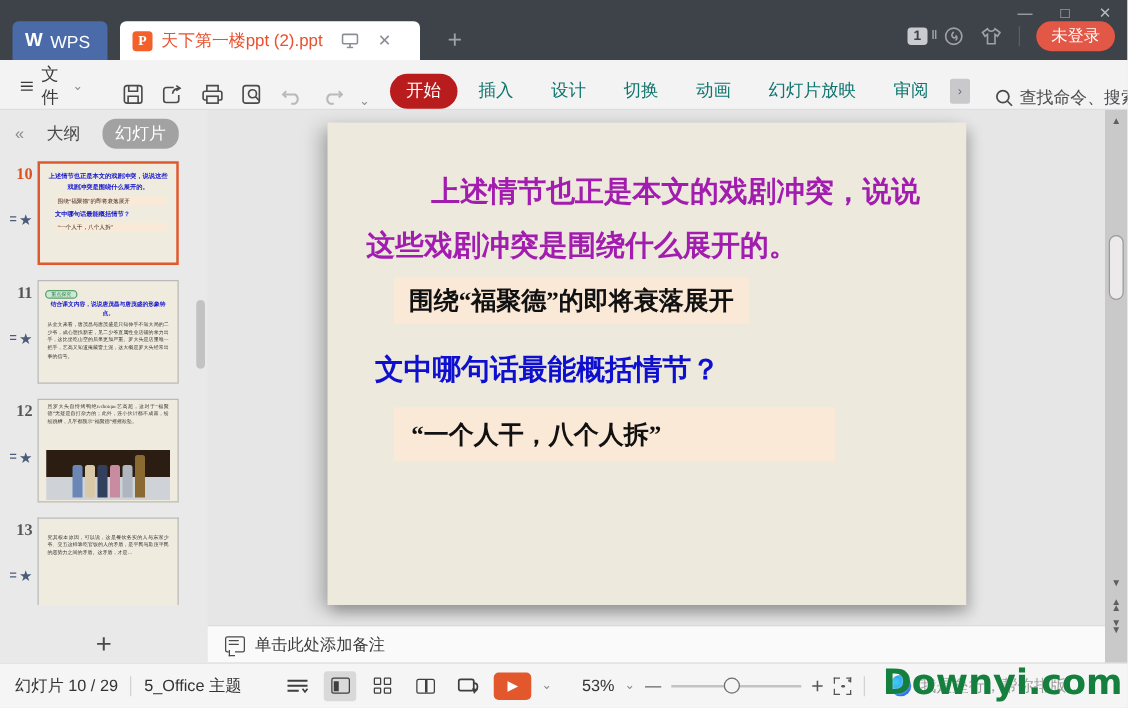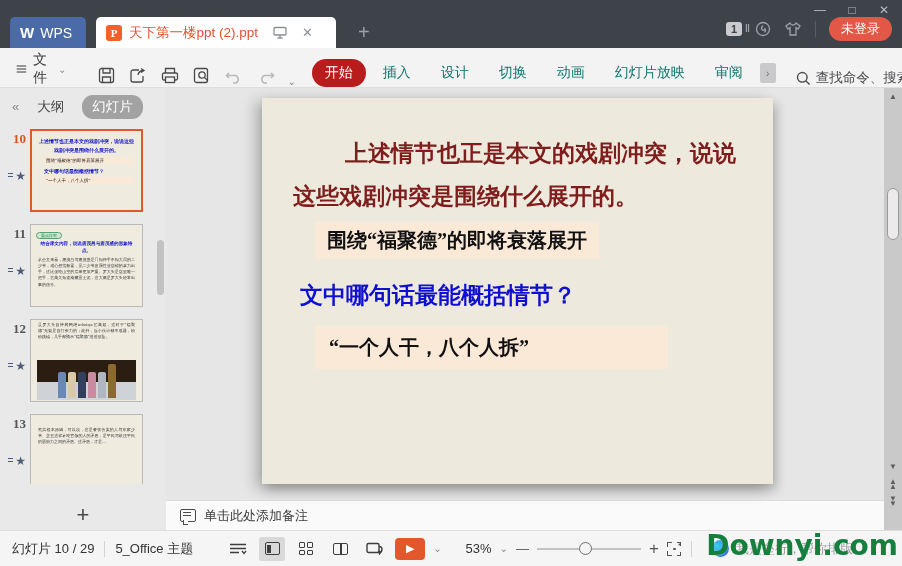--- a/index.html
+++ b/index.html
@@ -62,21 +62,21 @@
   .mini-title { color:#1212cc; font-weight:bold; font-size:4.6px; text-align:center; padding:1px 6px 0 6px; line-height:1.5; }
   .mini-body { color:#333; font-size:4px; line-height:1.55; padding:2px 7px 0 7px; text-align:justify; font-family:"Liberation Serif",serif; }
   .mini-photo { width:99px; height:40px; margin:2px auto 0 auto; background:linear-gradient(#2c1d12 0 55%, #cfd3d8 55% 100%); display:flex; align-items:flex-end; justify-content:center; gap:2px; padding:0 4px 2px 4px; }
   .mini-person { width:8px; height:26px; border-radius:2px 2px 0 0; }
   .sb-scroll { position:absolute; right:2px; top:115px; width:7px; height:55px; background:#c2c2c2; border-radius:4px; }
   .sb-plus { height:30px; display:flex; align-items:center; justify-content:center; color:#4a4a4a; font-size:22px; }
 
   .maincol { flex:1; display:flex; flex-direction:column; min-width:0; }
   .canvas { flex:1; background:#e6e6e6; position:relative; }
   .slide { position:absolute; left:96px; top:10px; width:511px; height:386px; background:#edeadd; box-shadow:-6px 4px 14px rgba(0,0,0,.25), 4px 6px 10px rgba(0,0,0,.2); }
-  .sl-head { position:absolute; left:31px; top:34px; width:452px; color:#7f1d1d; font-weight:bold; font-size:23px; line-height:1.85; text-indent:52px; }
+  .sl-head { position:absolute; left:31px; top:34px; width:452px; color:#a21caf; font-weight:bold; font-size:23px; line-height:1.85; text-indent:52px; }
   .sl-hl1 { position:absolute; left:53px; top:124px; background:#fbe9d8; color:#111; font-family:"Liberation Serif",serif; font-weight:bold; font-size:20px; padding:5px 12px; white-space:nowrap; }
   .sl-q { position:absolute; left:38px; top:182px; color:#0f10cf; font-weight:bold; font-size:23px; }
   .sl-hl2 { position:absolute; left:53px; top:228px; width:353px; background:#fbe9d8; color:#111; font-family:"Liberation Serif",serif; font-weight:bold; font-size:20px; padding:8px 12px 8px 14px; white-space:nowrap; }
 
   .vscroll { width:18px; background:#c9c9c9; display:flex; flex-direction:column; align-items:center; position:relative; }
   .vs-arrow { color:#5f5f5f; font-size:8px; line-height:10px; padding:4px 0; }
   .vs-thumb { position:absolute; top:100px; width:12px; height:52px; background:#eceaea; border:1px solid #9a9a9a; border-radius:7px; }
   .vs-bottom { position:absolute; bottom:24px; display:flex; flex-direction:column; align-items:center; gap:7px; color:#5f5f5f; }
   .dbl { display:flex; flex-direction:column; line-height:5px; font-size:8px; }
 

